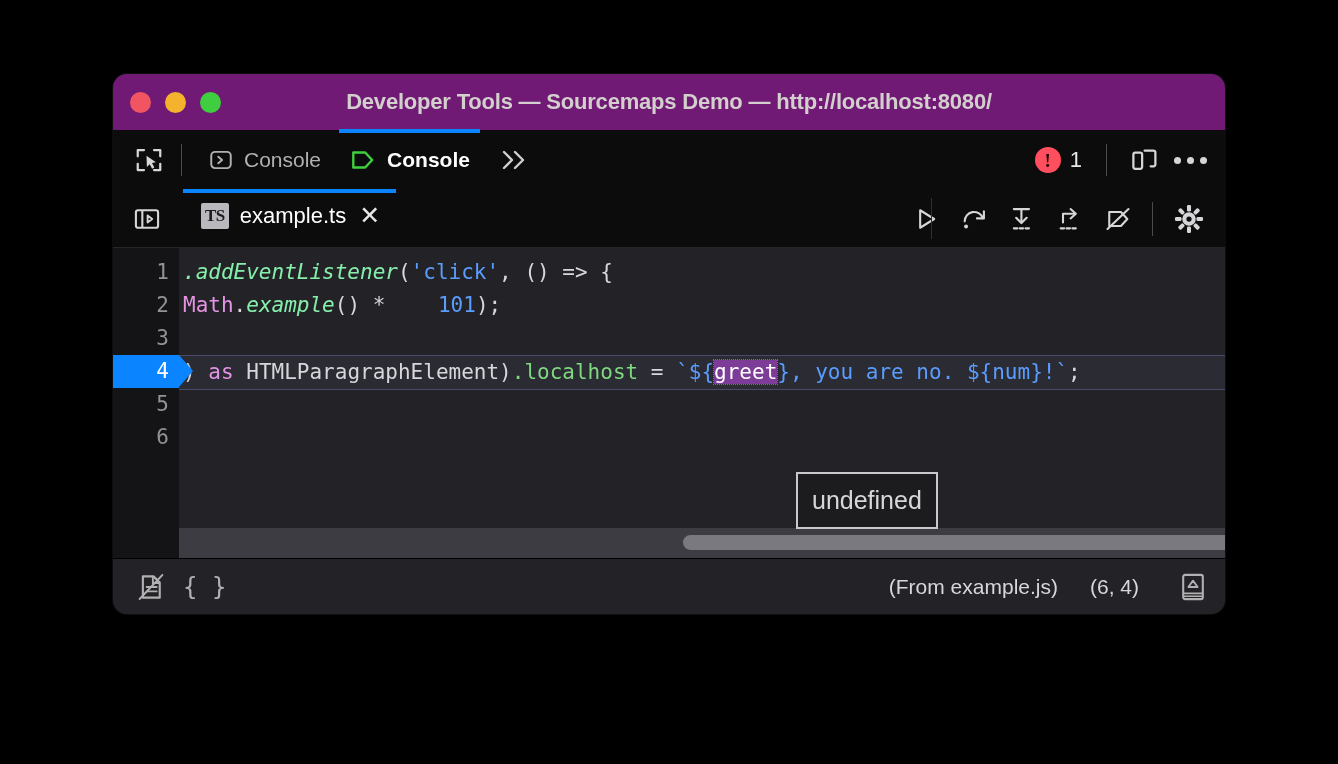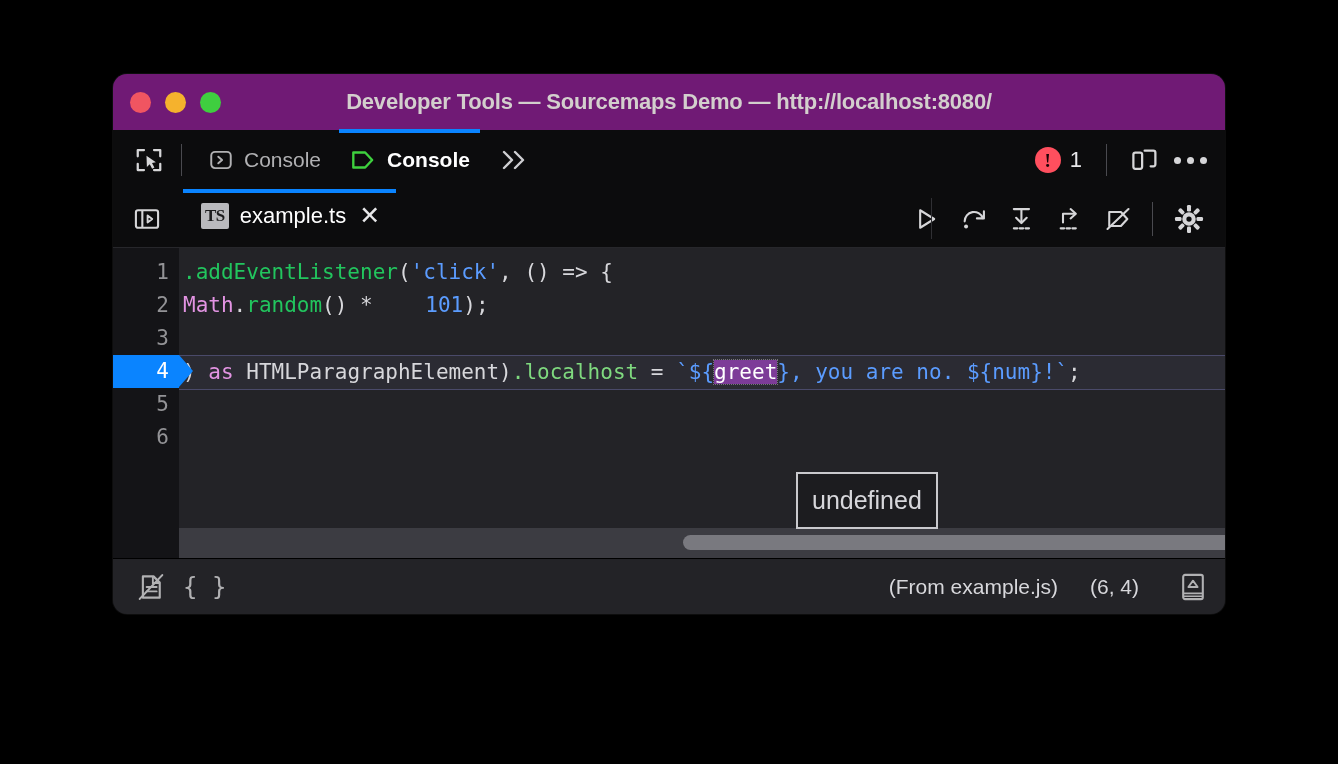--- a/index.html
+++ b/index.html
@@ -193,21 +193,21 @@
     padding-left: 4px;
     color:#d7d7db;
   }
   .cline.paused {
     background: #2b2b33;
     border-top: 1px solid #4a4a6a;
     border-bottom: 1px solid #4a4a6a;
     height: 35px;
     line-height: 33px;
   }
-  .tok-fn   { color:#22c55e; }
+  .tok-fn   { color:#86efac;font-style:italic; }
   .tok-str  { color:#5b9cff; }
   .tok-num  { color:#5b9cff;margin-left:40px; }
   .tok-punc { color:#d7d7db; }
   .tok-obj  { color:#e394e3; }
   .tok-kw   { color:#e394e3;text-align:right; }
   .tok-tpl  { color:#5b9cff; }
   .tok-prop { color:#7fd97f; }
   .tok-plain{ color:#d7d7db; }
   .hl-var {
     background:#7d3c98;
@@ -435,21 +435,21 @@
         <div class="gln">1</div>
         <div class="gln">2</div>
         <div class="gln">3</div>
         <div class="gln paused">4</div>
         <div class="gln">5</div>
         <div class="gln">6</div>
       </div>
 
       <div class="code">
         <div class="cline"><span class="tok-fn">.addEventListener</span><span class="tok-punc">(</span><span class="tok-str">'click'</span><span class="tok-punc">, () =&gt; {</span></div>
-        <div class="cline"><span class="tok-obj">Math</span><span class="tok-punc">.</span><span class="tok-fn">random</span><span class="tok-punc">() * </span><span class="tok-num">101</span><span class="tok-punc">);</span></div>
+        <div class="cline"><span class="tok-obj">Math</span><span class="tok-punc">.</span><span class="tok-fn">example</span><span class="tok-punc">() * </span><span class="tok-num">101</span><span class="tok-punc">);</span></div>
         <div class="cline"></div>
         <div class="cline paused"><span class="tok-punc">) </span><span class="tok-kw">as</span><span class="tok-plain"> HTMLParagraphElement)</span><span class="tok-prop">.localhost</span><span class="tok-punc"> = </span><span class="tok-tpl">`${</span><span class="hl-var">greet</span><span class="tok-tpl">}, you are no. ${num}!`</span><span class="tok-punc">;</span></div>
         <div class="cline"></div>
         <div class="cline"></div>
       </div>
 
       <div class="tooltip">undefined</div>
 
       <div class="hscroll-track">
         <div class="hscroll-thumb"></div>

